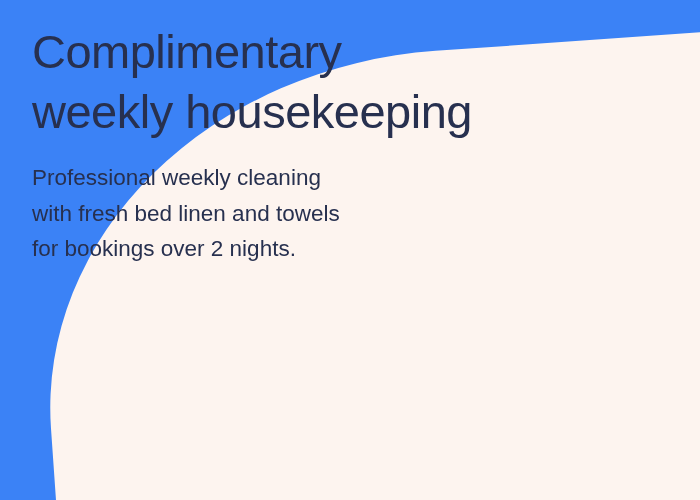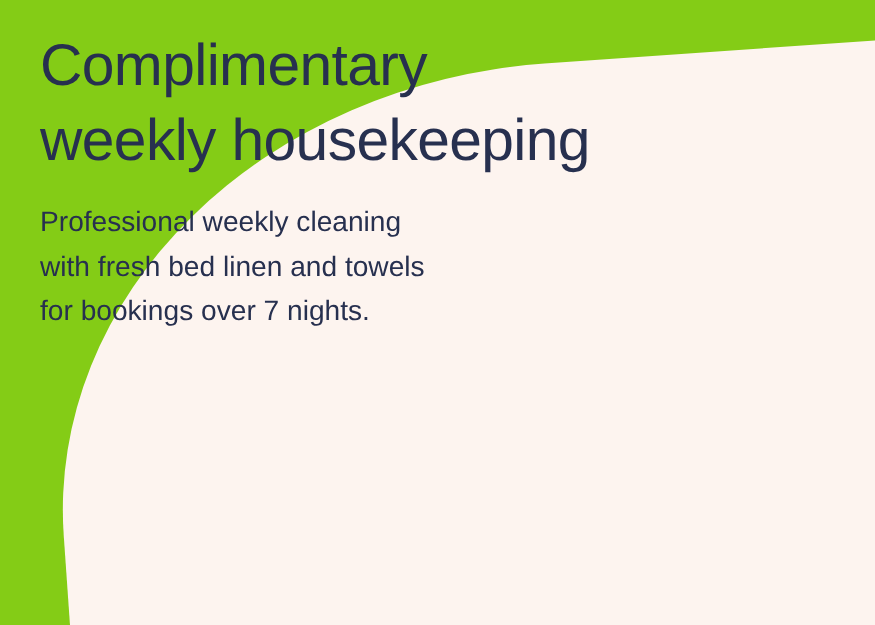--- a/index.html
+++ b/index.html
@@ -10,21 +10,21 @@
     width: 700px;
     height: 500px;
     overflow: hidden;
     font-family: "Liberation Sans", sans-serif;
     background: #FBE9E4;
   }
   .card {
     position: relative;
     width: 700px;
     height: 500px;
-    background: #84cc16;
+    background: #3b82f6;
     overflow: hidden;
   }
   
   .wedge {
     position: absolute;
     right: -170px;
     bottom: -250px;
     width: 820px;
     height: 700px;
     background: #FDF4EF;
@@ -66,16 +66,16 @@
 
   <div class="wedge"></div>
 
   <div class="content">
 
     <div class="headline">Complimentary
 weekly housekeeping</div>
 
     <div class="subhead">Professional weekly cleaning
 with fresh bed linen and towels
-for bookings over 7 nights.</div>
+for bookings over 2 nights.</div>
 
   </div>
 </div>
 
 </body></html>

